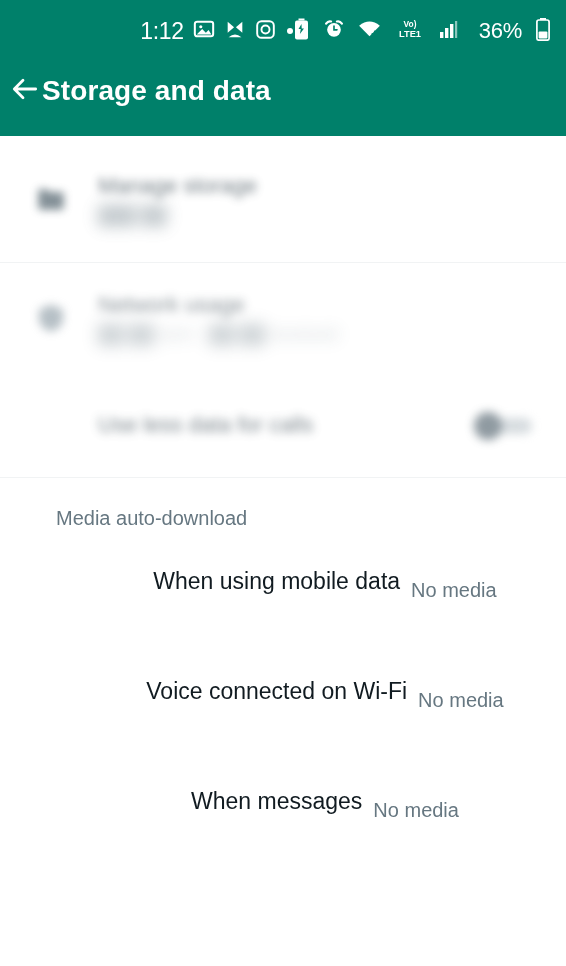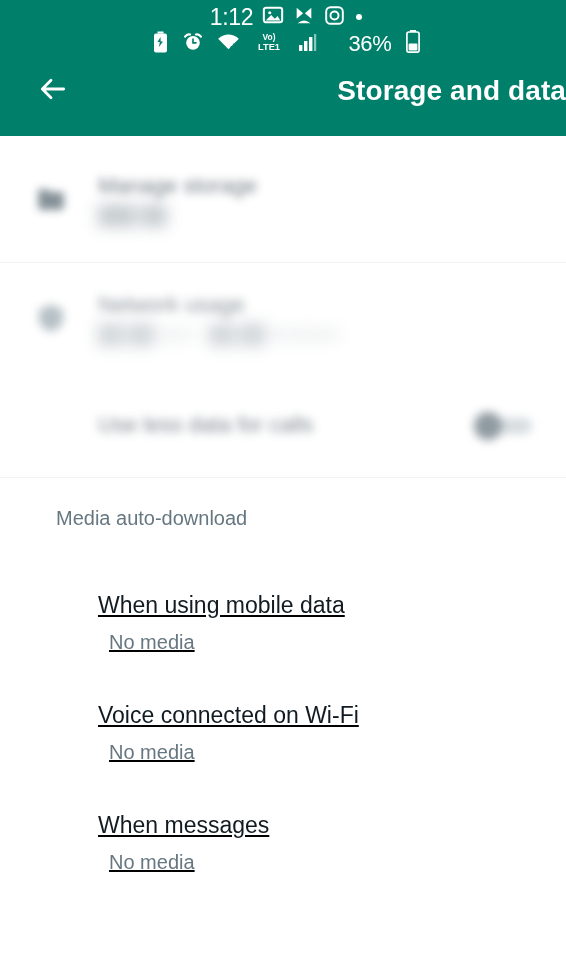--- a/index.html
+++ b/index.html
@@ -20,24 +20,23 @@
     overflow: hidden;
   }
 
   
   .status-bar {
     position: relative;
     height: 46px;
     background: #00806a;
     display: flex;
     align-items: center;
-    justify-content: space-between;
-    padding: 4px 16px 0 22px;
+    justify-content: flex-end;
+    padding: 16px 16px 0 22px;
     color: #ffffff;
-    flex-direction: column;
   }
   .status-left {
     display: flex;
     align-items: center;
     gap: 9px;
   }
   .status-clock {
     font-size: 23px;
     font-weight: 400;
     letter-spacing: -0.3px;
@@ -48,39 +47,37 @@
     display: flex;
     align-items: center;
     gap: 14px;
   }
   .sicon { display: block; }
   .battery-pct {
     font-size: 22px;
     font-weight: 400;
     letter-spacing: -0.3px;
     color: #ffffff;
-    margin-left: 16px;
+    margin-left: 6px;
   }
   .dot-glyph {
     width: 6px; height: 6px;
     border-radius: 50%;
     background: #ffffff;
     display: inline-block;
     margin-left: 2px;
   }
 
   
   .app-bar {
     height: 90px;
     background: #00806a;
     display: flex;
     align-items: center;
-    padding-left: 36px;
-    gap: 32px;
-    justify-content: space-between;
+    padding-left: 8px;
   }
   .back-btn {
     width: 34px; height: 34px;
     display: flex; align-items: center; justify-content: center;
     cursor: pointer;
   }
   .app-title {
     font-size: 28px;
     font-weight: bold;
     color: #ffffff;
@@ -183,24 +180,22 @@
     line-height: 1.2;
   }
 
   .media-list {
     margin-top: 38px;
   }
   .media-item {
     padding: 0 14px 0 98px;
     height: 110px;
     display: flex;
-    flex-direction: column;
     justify-content: center;
     cursor: pointer;
-    text-decoration: underline;
   }
   .media-item-title {
     font-size: 23px;
     color: #111b21;
     line-height: 1.2;
   }
   .media-item-sub {
     font-size: 20px;
     color: #667781;
     margin-top: 10px;

